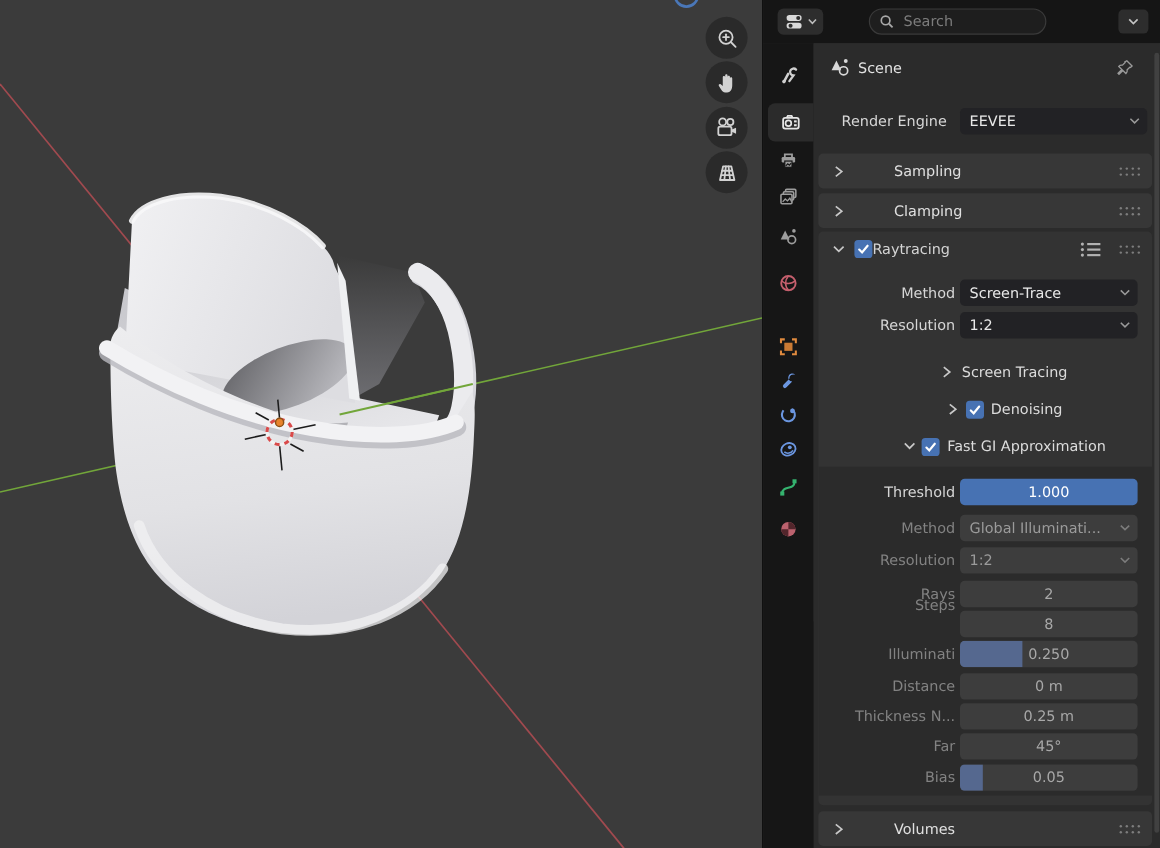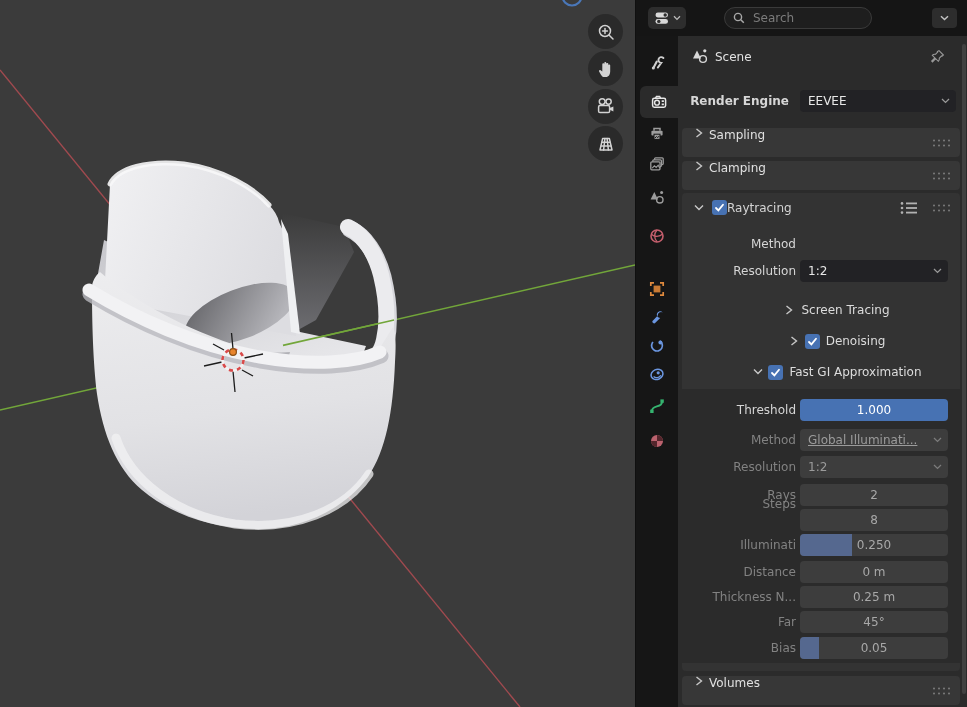--- a/index.html
+++ b/index.html
@@ -33,21 +33,21 @@
   .prow-label{position:absolute;width:109px;text-align:right;color:#d6d6d6;line-height:23px;white-space:nowrap;}
   .widget{position:absolute;height:22px;border-radius:4px;box-sizing:border-box;line-height:22px;}
   .dropdown{background:#222225;color:#e8e8e8;padding-left:8px;}
   .dropdown .dd-chev{position:absolute;right:6px;top:8px;}
   .dropdown.disabled{background:#3d3d3d;color:#9b9b9b;}
   .slider{background:#3d3d3d;color:#a8a8a8;text-align:center;overflow:hidden;}
   .slider .fill{position:absolute;left:0;top:0;bottom:0;background:#55688f;}
   .slider .val{position:relative;}
   .slider.active{background:#4772b3;color:#fff;text-align:center;}
   .sec{position:absolute;left:4px;width:278px;height:29px;background:#373737;border-radius:4px;
-       display:flex;}
+       display:flex;align-items:center;gap:36px;}
   .sec .sec-title{color:#e0e0e0;margin-left:6px;}
   .sec .chev{margin-left:13px;display:flex;}
   .grip{position:absolute;right:8px;top:50%;transform:translateY(-50%);display:flex;}
   .rt-panel{position:absolute;left:4px;top:157px;width:278px;height:478px;background:#333333;border-radius:4px;overflow:hidden;}
   .rt-head{position:absolute;left:0;top:0;width:100%;height:29px;display:flex;align-items:center;}
   .chk{width:15px;height:15px;border-radius:3px;background:#4772b3;display:flex;align-items:center;justify-content:center;flex:none;}
   .subhdr{position:absolute;left:0;width:100%;height:22px;display:flex;align-items:center;color:#dcdcdc;justify-content:center;}
   .fg-body{position:absolute;left:0;top:196px;width:100%;height:274px;background:#2b2b2b;}
   .lbl-dis{color:#828282 !important;}
   .scrollbar{position:absolute;right:2px;top:8px;width:4px;height:650px;border-radius:2px;background:#414141;}
@@ -267,21 +267,21 @@
     <svg class="crumb-icon" width="18" height="18">
       <path d="M6,3.4 L10,11.6 H2 Z" fill="#d8d8d8"></path>
       <circle cx="12" cy="12" r="3.4" stroke="#d8d8d8" stroke-width="1.4" fill="none"></circle>
       <circle cx="13.8" cy="3.8" r="1.6" fill="#d8d8d8"></circle>
     </svg>
     <span class="crumb-label">Scene</span>
     <svg class="pin" width="17" height="17">
       <path d="M10,2.6 l4.4,4.4 -1.3,1.2 -.6-.2 -2.2,2.2 c.2,1.2 -.1,2.3 -1,3.1 l-2.6,-2.6 -3.2,3.2 -.8,-.8 3.2,-3.2 -2.6,-2.6 c.8-.9 1.9-1.2 3.1-1 l2.2,-2.2 -.2,-.6 z" stroke="#9a9a9a" stroke-width="1.1" fill="none"></path>
     </svg>
 
-    <div class="prow-label" style="left:2px;top:54px;font-weight:bold;">Render Engine</div>
+    <div class="prow-label" style="left:2px;top:54px;">Render Engine</div>
     <div class="widget dropdown" style="left:122px;top:54px;width:156px;">
       <span>EEVEE</span>
       <svg class="dd-chev" width="9" height="6">
             <path d="M1,1 L4.5,4.4 L8,1" stroke="#9a9a9a" stroke-width="1.3" fill="none"></path>
           </svg>
     </div>
 
     <div class="sec" style="top:92px;">
       <span class="chev">
             <svg width="8" height="10">
@@ -363,20 +363,26 @@
                   <circle cx="2" cy="7" r="1"></circle>
                   <circle cx="7" cy="7" r="1"></circle>
                   <circle cx="12" cy="7" r="1"></circle>
                   <circle cx="17" cy="7" r="1"></circle>
                 </g>
               </svg>
             </span>
       </div>
 
       <div class="prow-label" style="left:5px;top:40px;">Method</div>
+      <div class="widget dropdown" style="left:118px;top:40px;width:148px;">
+        <span>Screen-Trace</span>
+        <svg class="dd-chev" width="9" height="6">
+              <path d="M1,1 L4.5,4.4 L8,1" stroke="#9a9a9a" stroke-width="1.3" fill="none"></path>
+            </svg>
+      </div>
       <div class="prow-label" style="left:5px;top:67px;">Resolution</div>
       <div class="widget dropdown" style="left:118px;top:67px;width:148px;">
         <span>1:2</span>
         <svg class="dd-chev" width="9" height="6">
               <path d="M1,1 L4.5,4.4 L8,1" stroke="#9a9a9a" stroke-width="1.3" fill="none"></path>
             </svg>
       </div>
 
       <div class="subhdr" style="top:106px;">
         <span style="margin-left:33px;display:flex;">
@@ -413,21 +419,21 @@
         <span style="margin-left:6px;">Fast GI Approximation</span>
       </div>
 
       <div class="fg-body">
         <div class="prow-label" style="left:5px;top:10px;">Threshold</div>
         <div class="widget slider active" style="left:118px;top:10px;width:148px;">
           <span class="val">1.000</span>
         </div>
 
         <div class="prow-label lbl-dis" style="left:5px;top:40px;">Method</div>
-        <div class="widget dropdown disabled" style="left:118px;top:40px;width:148px;text-decoration:underline;">
+        <div class="widget dropdown disabled" style="left:118px;top:40px;width:148px;">
           <span>Global Illuminati...</span>
           <svg class="dd-chev" width="9" height="6">
                 <path d="M1,1 L4.5,4.4 L8,1" stroke="#7c7c7c" stroke-width="1.3" fill="none"></path>
               </svg>
         </div>
         <div class="prow-label lbl-dis" style="left:5px;top:67px;">Resolution</div>
         <div class="widget dropdown disabled" style="left:118px;top:67px;width:148px;">
           <span>1:2</span>
           <svg class="dd-chev" width="9" height="6">
                 <path d="M1,1 L4.5,4.4 L8,1" stroke="#7c7c7c" stroke-width="1.3" fill="none"></path>

